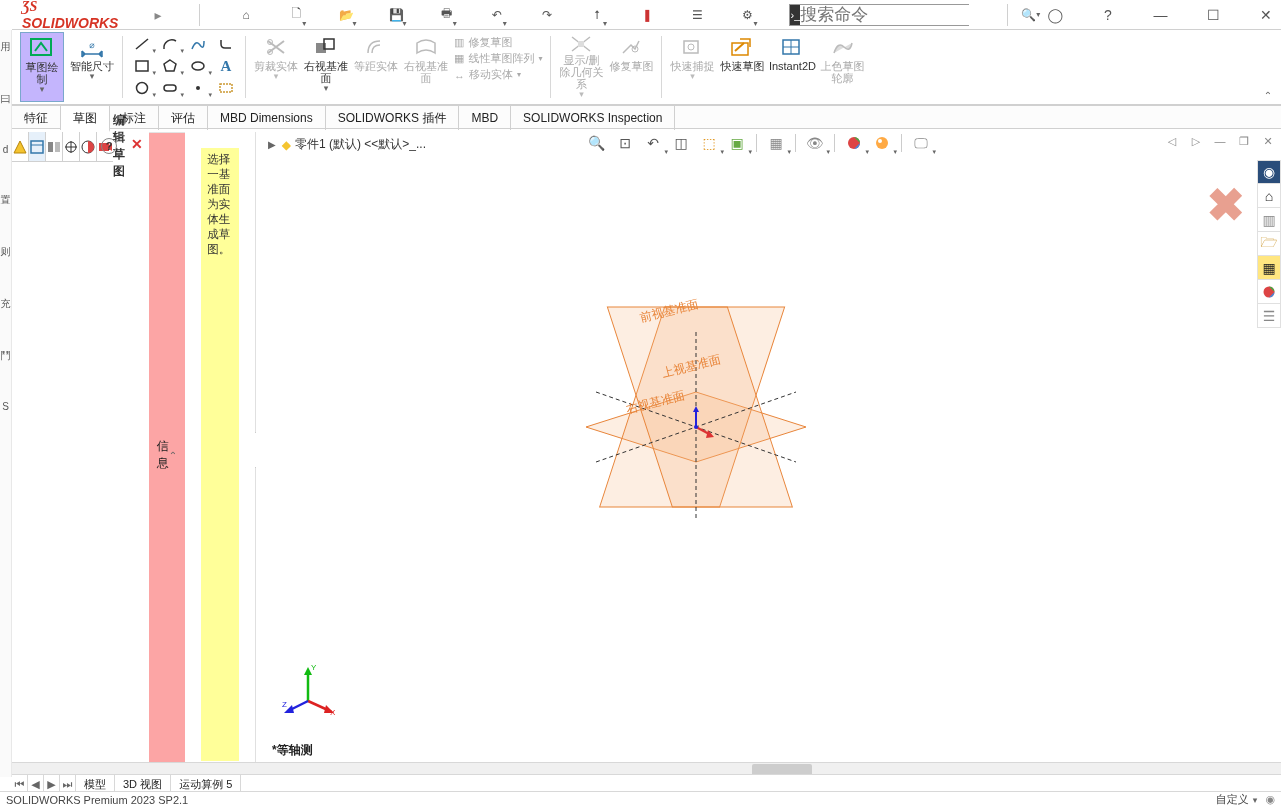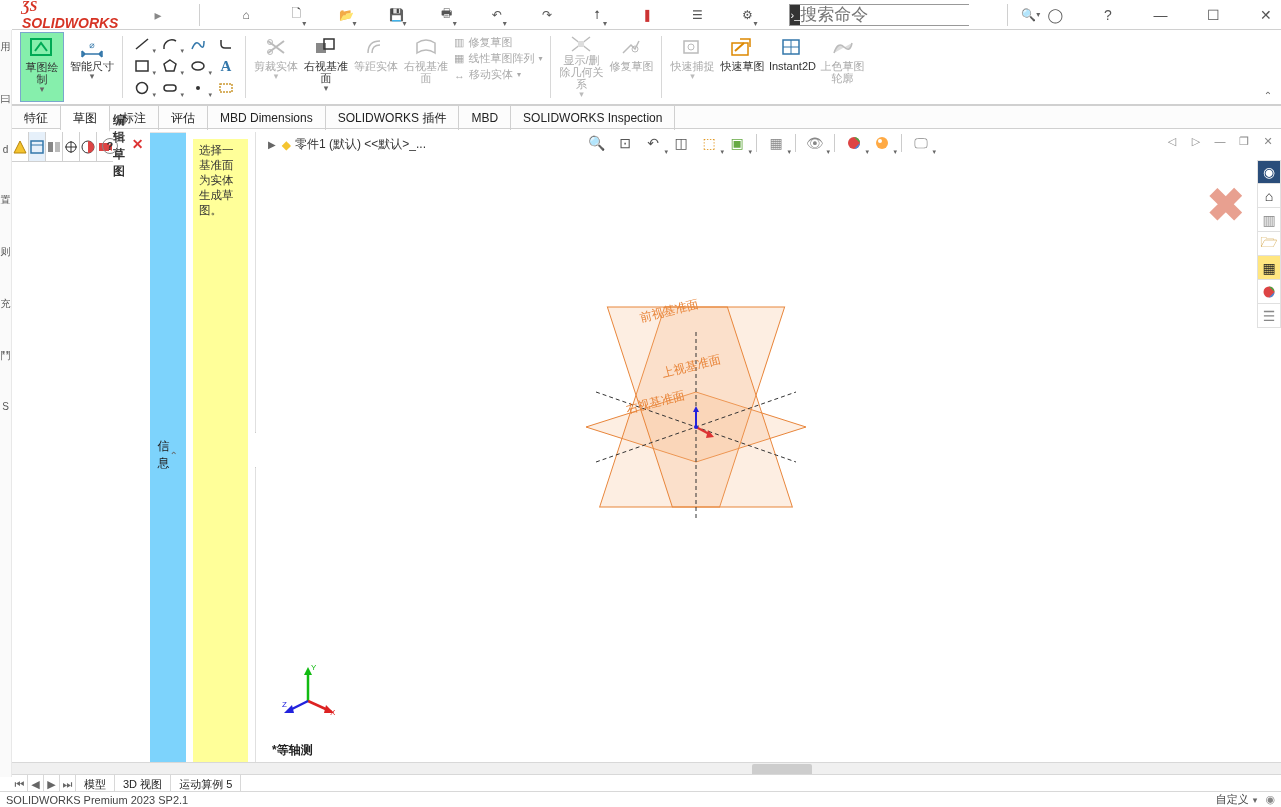--- a/index.html
+++ b/index.html
@@ -14,21 +14,21 @@
 .title-center { flex:1; text-align:center; font-size:12px; color:#333; }
 .searchbox { display:flex; align-items:center; border:1px solid #999; height:22px; width:180px; background:#fff;}
 .searchbox .sbicon{ width:22px; text-align:center; background:#333; color:#fff; height:100%; display:flex; align-items:center; justify-content:center; font-size:11px;}
 .searchbox input{ border:none; outline:none; flex:1; font-size:17px; padding:0 0; color:#888;}
 .searchbox .mag{ width:22px; text-align:center; color:#666;}
 .wnd-btn{ width:30px; height:26px; display:flex; align-items:center; justify-content:center; color:#555; font-size:14px;}
 .ribbon { height: 75px; display:flex; align-items:stretch; padding:2px 8px; gap:6px; border-bottom:1px solid #d0d0d0; position:relative;}
 .ribbon-collapse{ position:absolute; right:6px; bottom:2px; width:14px; height:14px; display:flex; align-items:center; justify-content:center; color:#666; font-size:10px;}
 .rbtn-big{ display:flex; flex-direction:column; align-items:center; justify-content:flex-start; width:44px; padding:2px 0; cursor:pointer; text-align:center; font-size:11px; line-height:1.1; color:#333;}
 .rbtn-big.disabled{ color:#aaa; }
-.rbtn-big.active{ background:#86efac; border:1px solid #7aa7cc;align-items:center; }
+.rbtn-big.active{ background:#c4b5fd; border:1px solid #7aa7cc;align-items:center; }
 .rbtn-big .bigicon{ width:28px; height:26px; display:flex; align-items:center; justify-content:center; font-size:18px;}
 .rbtn-big .bigicon svg { display:block; }
 .rbtn-big .sub{ font-size:9px; color:#666;}
 .rbtn-big.disabled .sub{ color:#bbb;}
 .rb-sep{ width:1px; background:#d8d8d8; margin:4px 2px;}
 .iconcol{ display:flex; flex-direction:column; gap:2px; justify-content:flex-start; padding-top:2px;}
 .iconcol .sm{ width:22px; height:20px; display:flex; align-items:center; justify-content:center; color:#444; font-size:12px; position:relative;}
 .iconcol .sm.dd::after{content:"▾"; font-size:7px; color:#666; position:absolute; right:-3px; bottom:-1px;}
 .tabs{ height:24px; display:flex; border-top:1px solid #d0d0d0; border-bottom:1px solid #d0d0d0; background:#fcfcfc;}
 .tab{ padding:12px 12px; display:flex; align-items:center; font-size:12px; border-right:1px solid #d0d0d0; cursor:pointer;}
@@ -37,23 +37,23 @@
 .leftgutter{ position:absolute; top:30px; left:0; width:12px; bottom:30px; background:#fafafa; border-right:1px solid #e8e8e8; display:flex; flex-direction:column; align-items:center; gap:38px; padding-top:10px; font-size:10px; color:#555;}
 .leftgutter div{ writing-mode:horizontal-tb; }
 .sidepanel{ width:244px; background:#fff; border-right:1px solid #e0e0e0; display:flex; flex-direction:row; position:relative;}
 .sidepanel-handle{ position:absolute; right:-8px; top:300px; width:8px; height:36px; background:#fff; border:1px solid #ccc; border-left:none; border-radius:0 4px 4px 0;}
 .pm-tabs{ height:30px; display:flex; border-bottom:1px solid #d0d0d0;}
 .pm-tab{ flex:1; display:flex; align-items:center; justify-content:center; border-right:1px solid #d0d0d0; cursor:pointer;}
 .pm-tab:last-child{border-right:none;}
 .pm-header{ display:flex; align-items:center; justify-content:center; height:28px; font-size:12px; font-weight:bold; position:relative; color:#333;}
 .pm-header .help{ position:absolute; right:8px; color:#333; border:1px solid #888; width:16px; height:16px; border-radius:50%; display:flex; align-items:center; justify-content:center; font-size:11px;}
 .pm-close{ padding:4px 6px; color:#d33; font-size:14px; font-weight:bold; cursor:pointer;}
-.pm-section-head{ background:#7dd3fc; padding:4px 8px; font-size:12px; display:flex; justify-content:space-between; align-items:center; cursor:pointer; border-top:1px solid #e4e4e4;}
+.pm-section-head{ background:#fca5a5; padding:4px 8px; font-size:12px; display:flex; justify-content:space-between; align-items:center; cursor:pointer; border-top:1px solid #e4e4e4;}
 .pm-section-head .caret{ color:#666; font-size:10px;}
-.pm-info{ background:#ffff99; padding:4px 6px; font-size:11.5px; line-height:1.3; color:#333; margin:7px;}
+.pm-info{ background:#ffff99; padding:4px 6px; font-size:11.5px; line-height:1.3; color:#333; margin:16px;}
 .graphicsarea{ flex:1; position:relative; background:#fff;}
 .crumb{ position:absolute; top:4px; left:10px; display:flex; align-items:center; gap:4px; font-size:12px; color:#333;}
 .crumb .arrowbtn{ color:#666; font-size:10px; padding:0 2px;}
 .viewbar{ position:absolute; top:0; left:330px; display:flex; gap:6px; align-items:center;}
 .viewbar .vbtn{ width:22px; height:22px; display:flex; align-items:center; justify-content:center; color:#555; cursor:pointer; font-size:14px; position:relative;}
 .viewbar .vbtn.dd::after{content:"▾"; font-size:7px; color:#666; position:absolute; right:-4px; bottom:-2px;}
 .viewbar .vsep{ width:1px; height:18px; background:#ccc; margin:0 2px;}
 .docwndbtns{ position:absolute; top:0; right:4px; display:flex; gap:6px;}
 .docwndbtns .db{ width:18px; height:18px; display:flex; align-items:center; justify-content:center; color:#888; font-size:11px;}
 .rightdock{ position:absolute; right:0; top:28px; width:24px; display:flex; flex-direction:column; gap:0px; background:#fff;}

